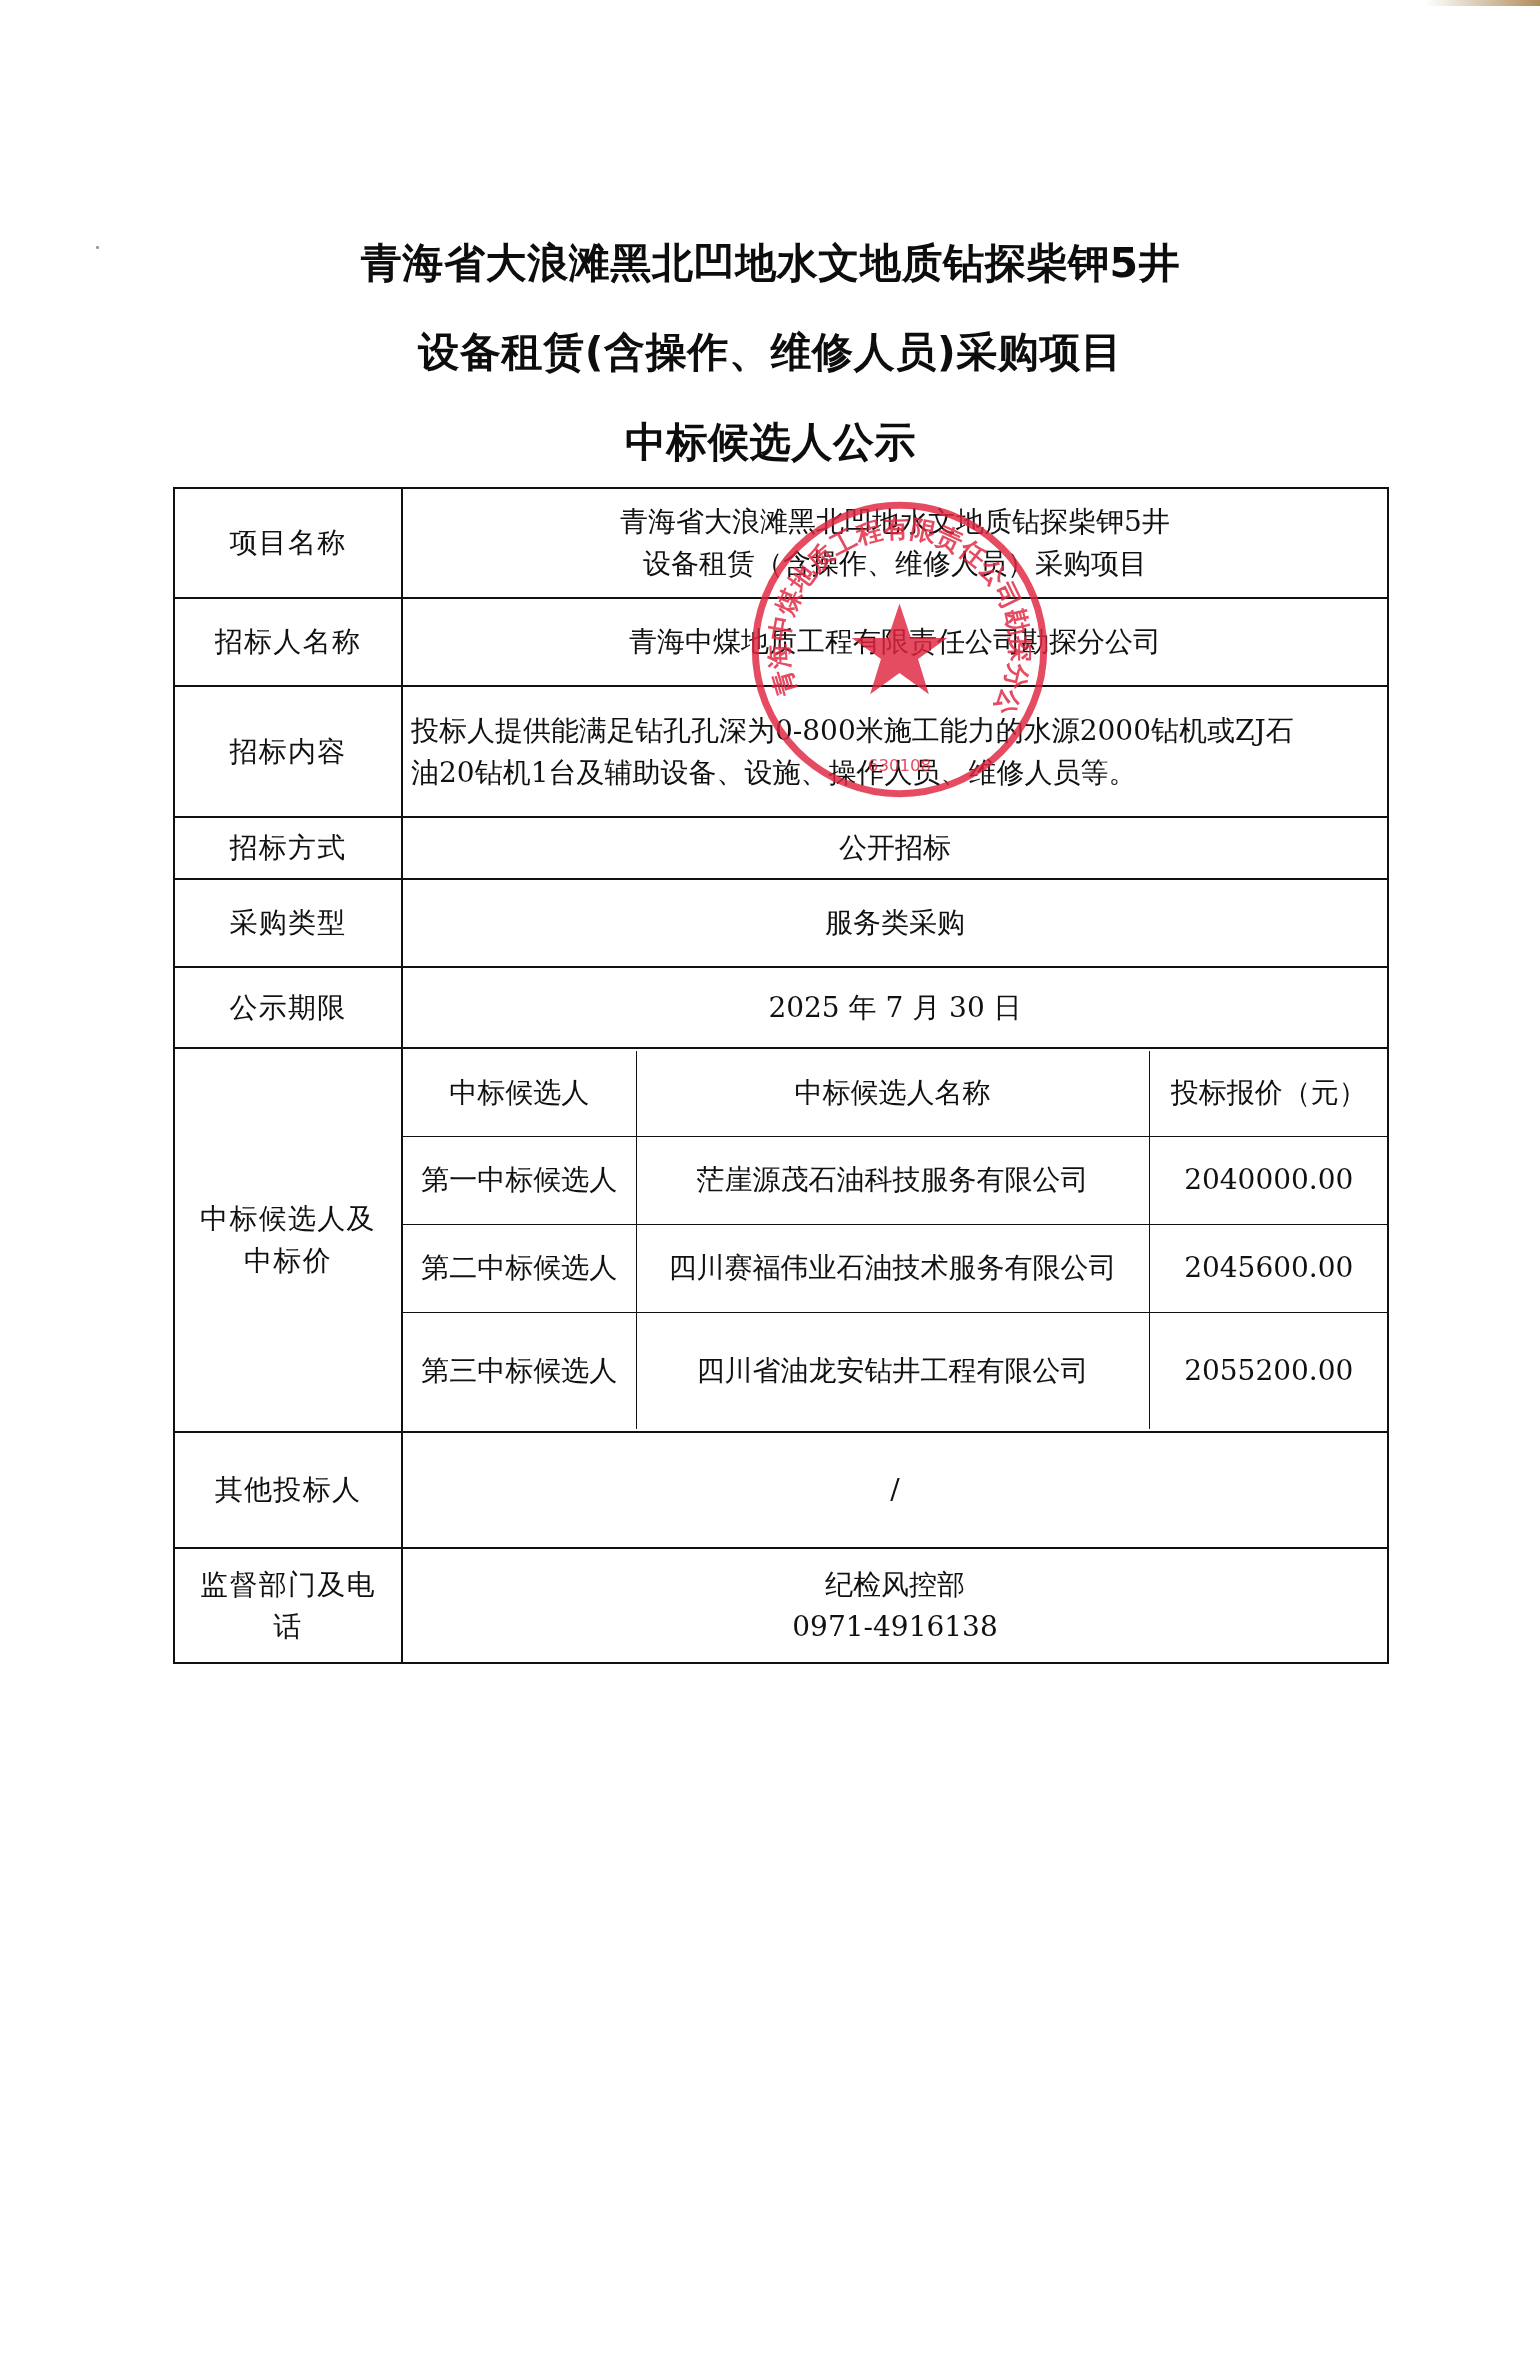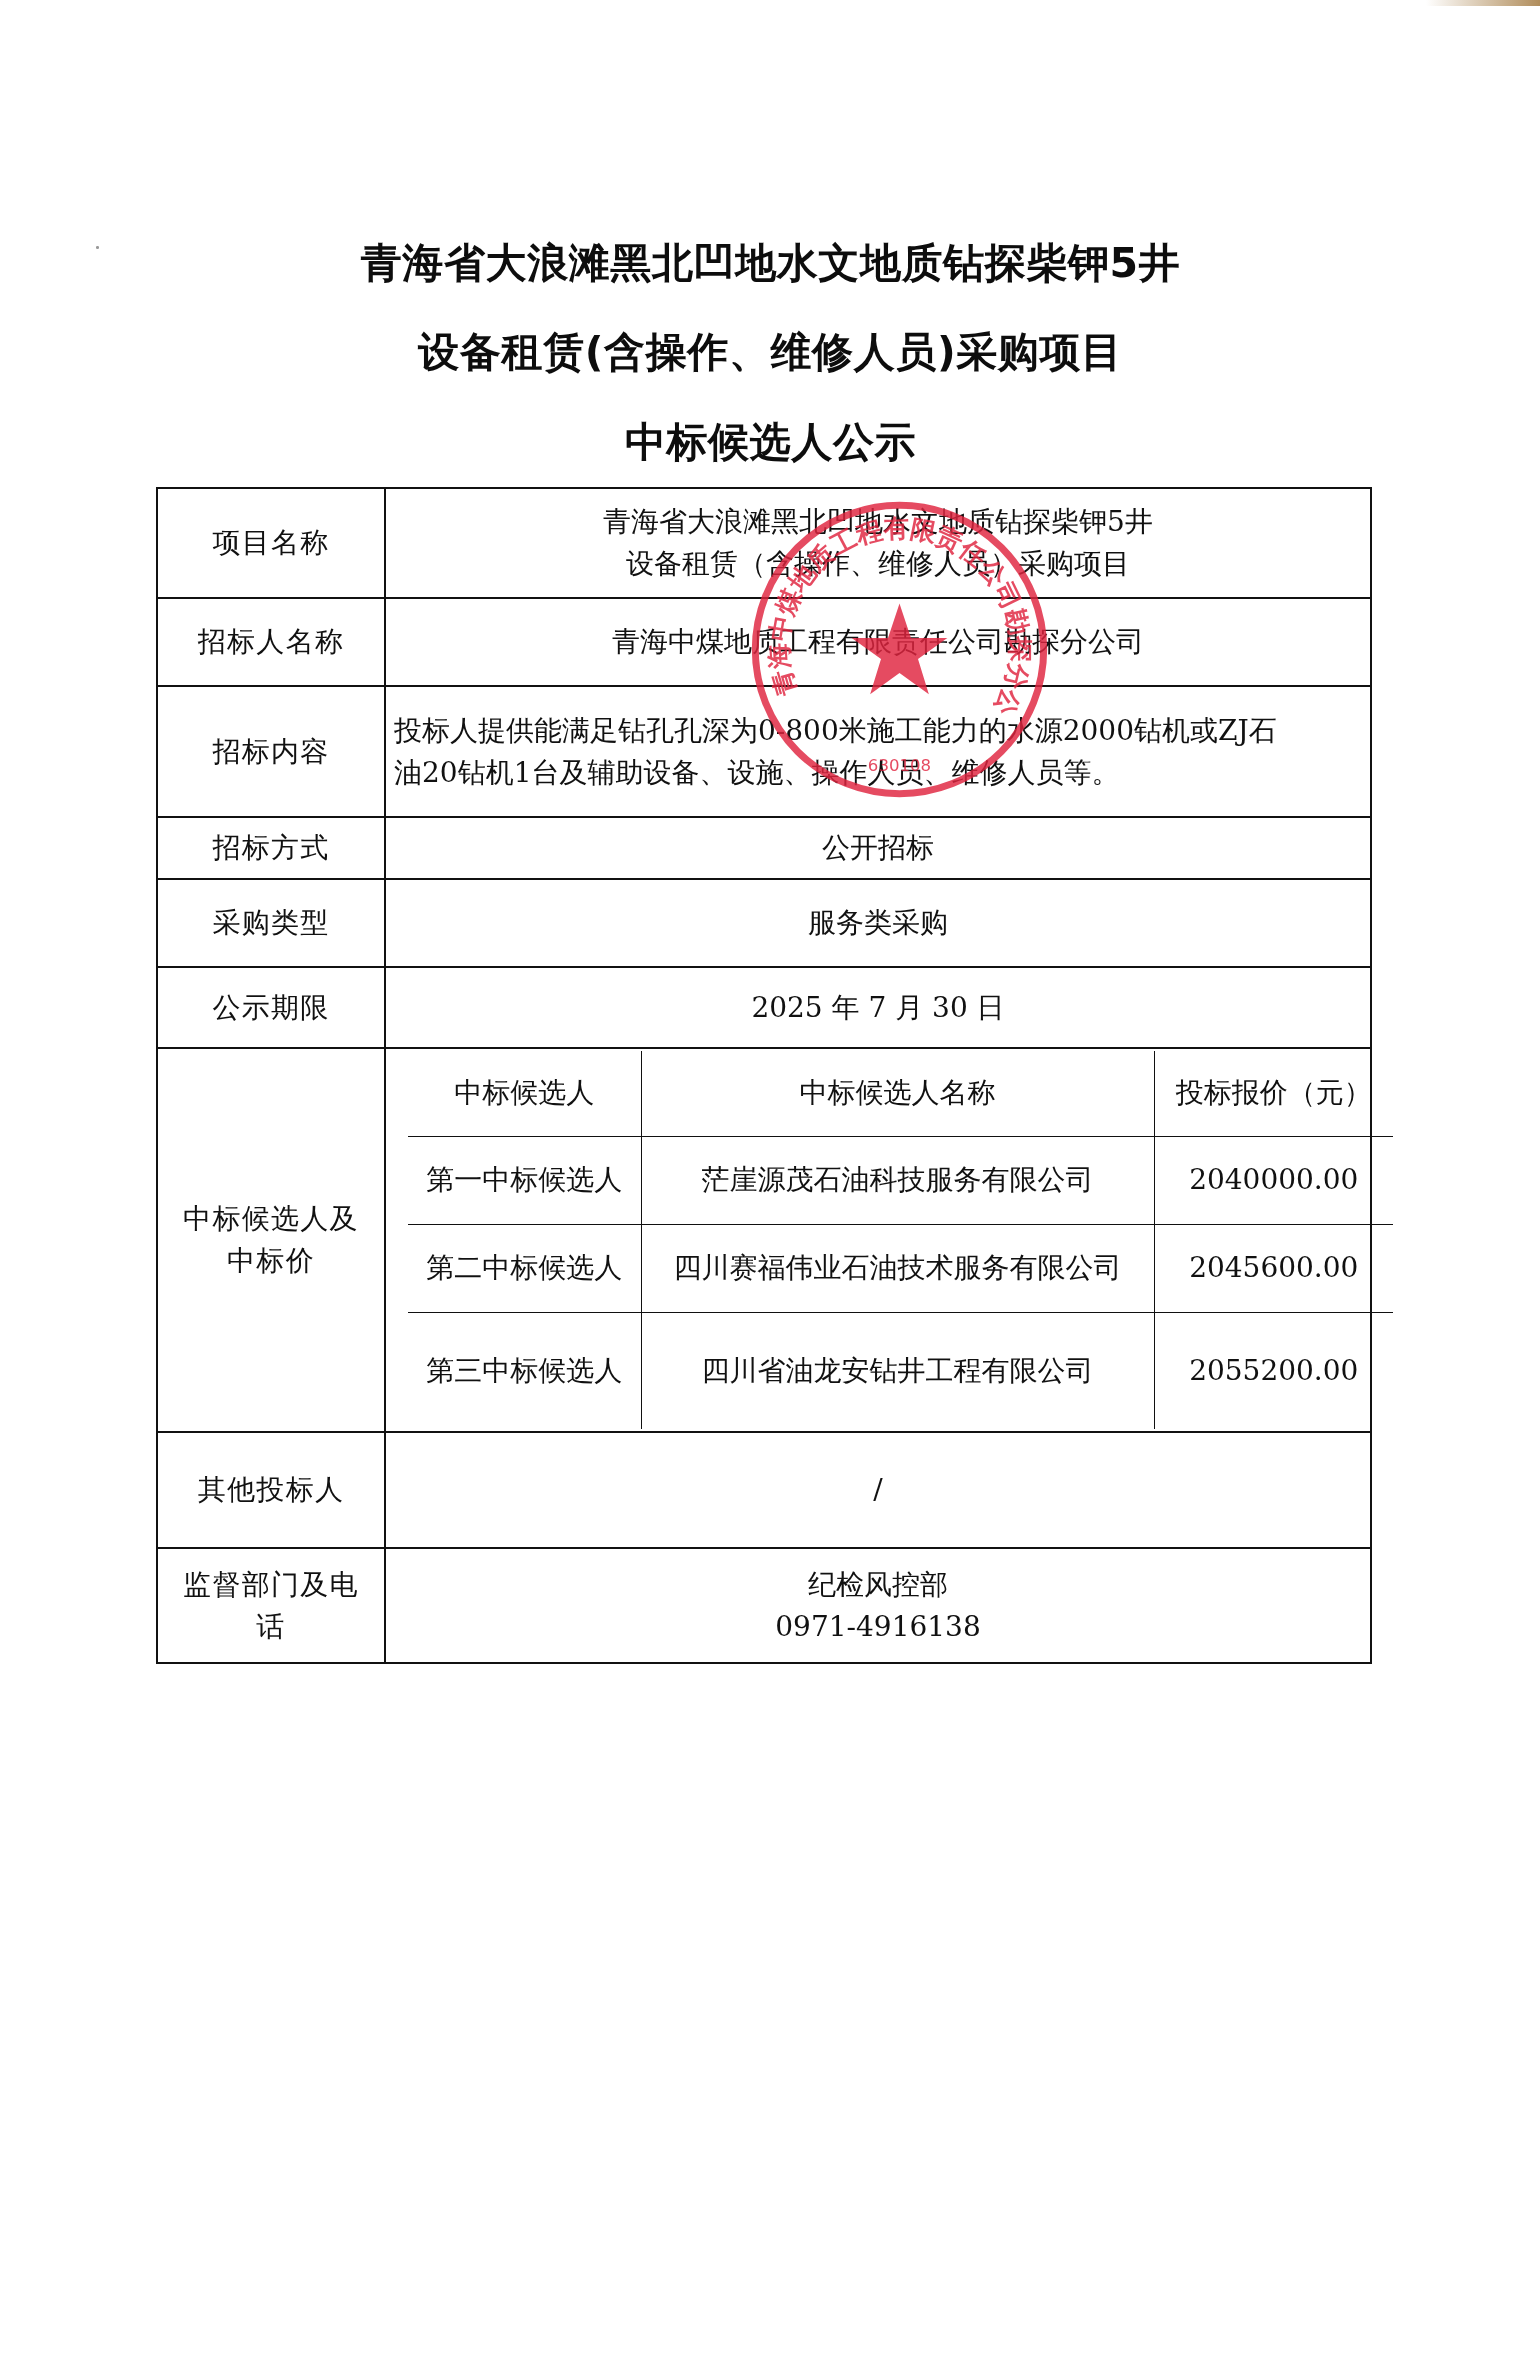--- a/index.html
+++ b/index.html
@@ -14,35 +14,35 @@
     .page-title {
       position: absolute; left: 0; width: 1541px; text-align: center;
       font-family: "DejaVu Sans", "Liberation Sans", sans-serif;
       font-weight: bold; font-size: 41px; letter-spacing: 0.6px; color: #0d0d0d;
     }
     #title1 { top: 236px; }
     #title2 { top: 325px; }
     #title3 { top: 415px; }
 
     .tbl {
-      position: absolute; left: 156px; top: 487px;
+      position: absolute; left: 173px; top: 487px;
       width: 1214px;
       border-collapse: collapse;
       table-layout: fixed;
       font-size: 28px;
     }
     .tbl td {
       border: 2.6px solid #111;
       text-align: center; vertical-align: middle;
       padding: 0 9px; line-height: 1.5;
     }
     .tbl td.label { letter-spacing: 1.3px; }
     .tbl td.left { text-align: left; padding-left: 8px; padding-right: 7.7px; }
     .inner {
-      width: 100%; height: 100%; border-collapse: collapse; table-layout: fixed; margin-left: 22px;
+      width: 100%; height: 100%; border-collapse: collapse; table-layout: fixed;
     }
     .tbl td.nested { padding: 0; border: 2.6px solid #111; }
     .inner td { border: 1.9px solid #111; padding: 0 6.4px; }
     .inner tr:first-child td { border-top: none; }
     .inner tr:last-child td { border-bottom: none; }
     .inner td:first-child { border-left: none; }
     .inner td:last-child { border-right: none; }
     .num { font-family: "DejaVu Serif", "Liberation Serif", serif; letter-spacing: 0; }
 
     .seal {

